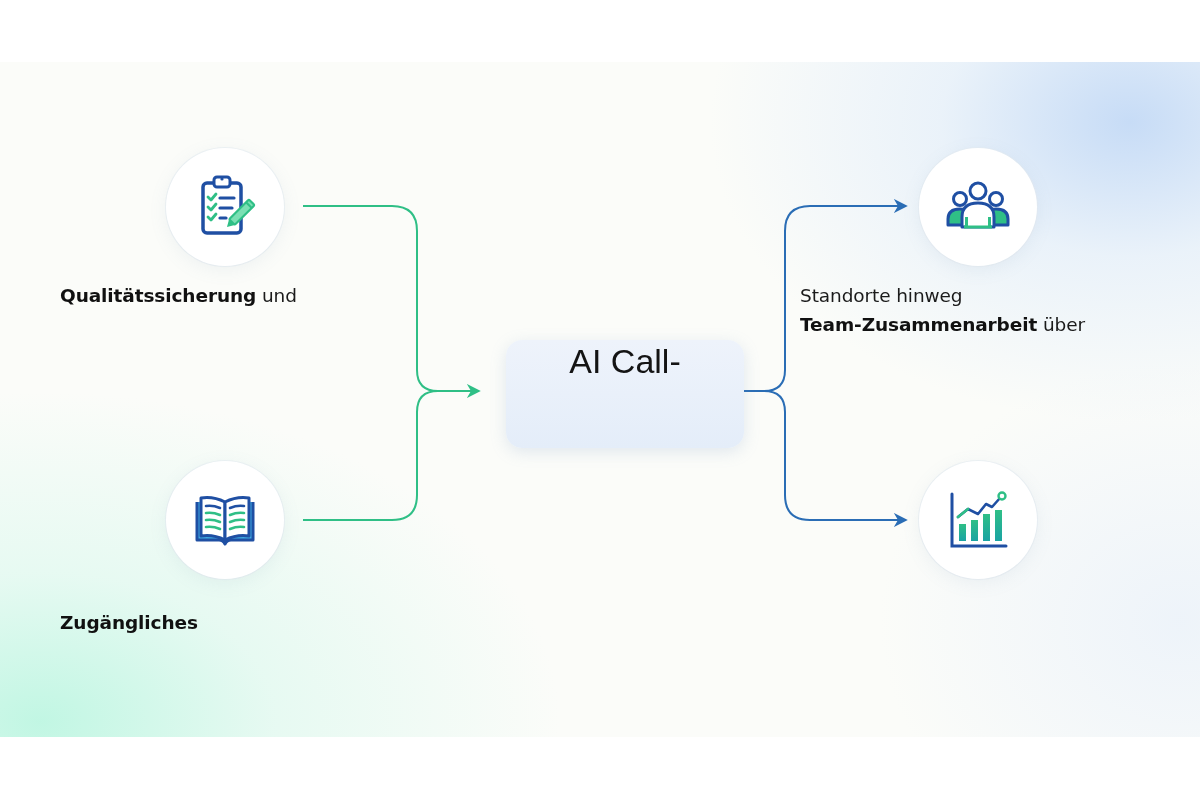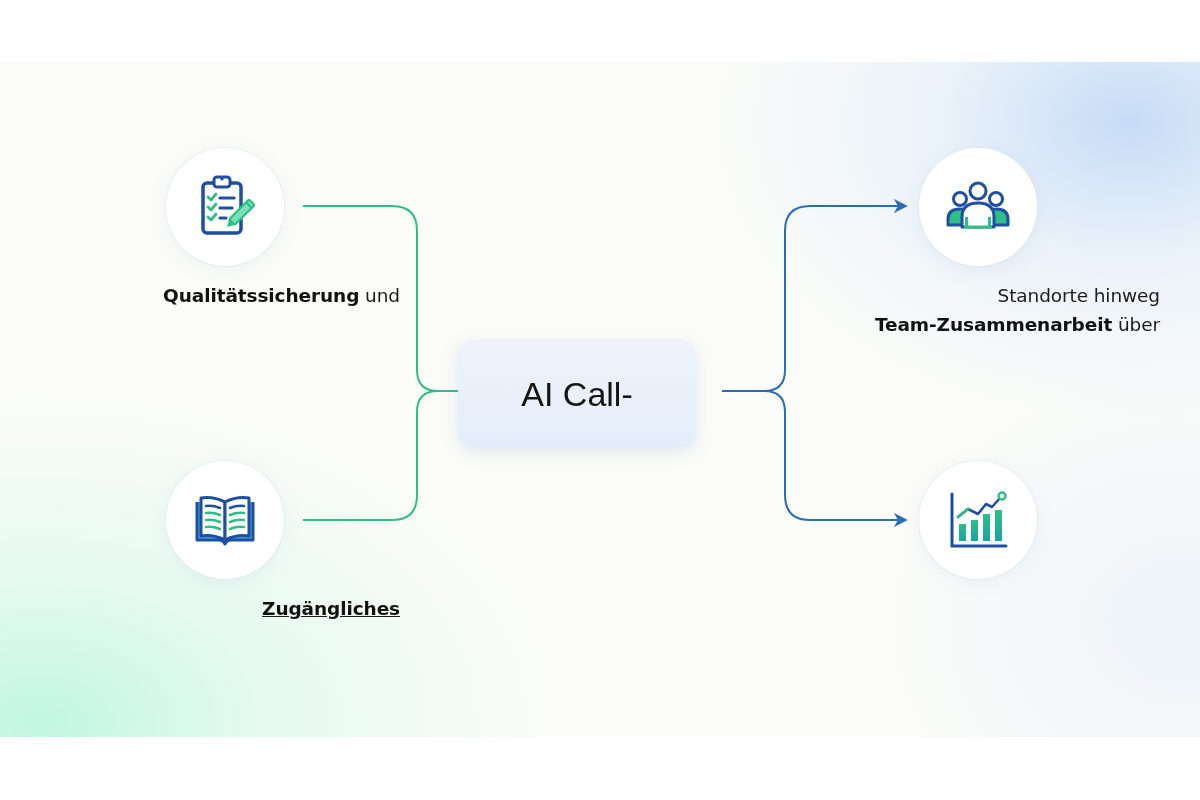--- a/index.html
+++ b/index.html
@@ -18,30 +18,30 @@
   }
   .connectors { position: absolute; left: 0; top: 0; width: 1200px; height: 800px; }
   .icon-circle {
     position: absolute; width: 118px; height: 118px; border-radius: 50%;
     background: #ffffff;
     box-shadow: 0 4px 18px rgba(120,150,180,0.10), 0 0 0 1px rgba(230,236,242,0.6);
     display: flex; align-items: center; justify-content: center;
   }
   .icon-circle svg { width: 72px; height: 72px; }
   .label {
-    position: absolute; text-align: right; font-size: 18.5px; line-height: 29px;
+    position: absolute; text-align: left; font-size: 18.5px; line-height: 29px;
     color: #1b1b1b; letter-spacing: -0.1px;
   }
   .label b { font-weight: bold; color: #111; }
   .center-box {
-    position: absolute; left: 458px; top: 340px; width: 238px; height: 108px;
+    position: absolute; left: 506px; top: 340px; width: 238px; height: 108px;
     border-radius: 16px;
     background: linear-gradient(180deg, #eef3fb 0%, #e4edf9 100%);
     box-shadow: 0 4px 16px rgba(130,160,200,0.22);
-    display: flex; flex-direction: column; align-items: center; justify-content: center;
+    display: flex; flex-direction: column; align-items: center; 
     font-family: "Liberation Sans", "DejaVu Sans", sans-serif;
     font-size: 34px; line-height: 42px; color: #141414; text-align: center;
   }
 </style>
 </head>
 <body>
 
 <div class="band"></div>
 
 <svg class="connectors" viewBox="0 0 1200 800">
@@ -98,21 +98,21 @@
       <path d="M17,29 Q24,28 31,31" stroke="#2fbf86"></path>
       <path d="M17,36 Q24,35 31,38" stroke="#2fbf86"></path>
       <path d="M17,43 Q24,42 31,45" stroke="#2fbf86"></path>
       <path d="M55,22 Q48,21 41,24" stroke="#1f4fa3"></path>
       <path d="M55,29 Q48,28 41,31" stroke="#2fbf86"></path>
       <path d="M55,36 Q48,35 41,38" stroke="#2fbf86"></path>
       <path d="M55,43 Q48,42 41,45" stroke="#2fbf86"></path>
     </g>
   </svg>
 </div>
-<div class="label" style="left:60px; top:594px; width:340px;text-decoration:underline;">
+<div class="label" style="left:60px; top:608px; width:340px;">
   <div><b>Zugängliches</b><span></span></div>
 </div>
 
 <div class="center-box">
   <div>AI Call-</div>
 </div>
 
 <div class="icon-circle" style="left:919px; top:148px;">
   <svg viewBox="0 0 72 72">
     <circle cx="18" cy="28" r="6.5" fill="#fff" stroke="#1f4fa3" stroke-width="3"></circle>

